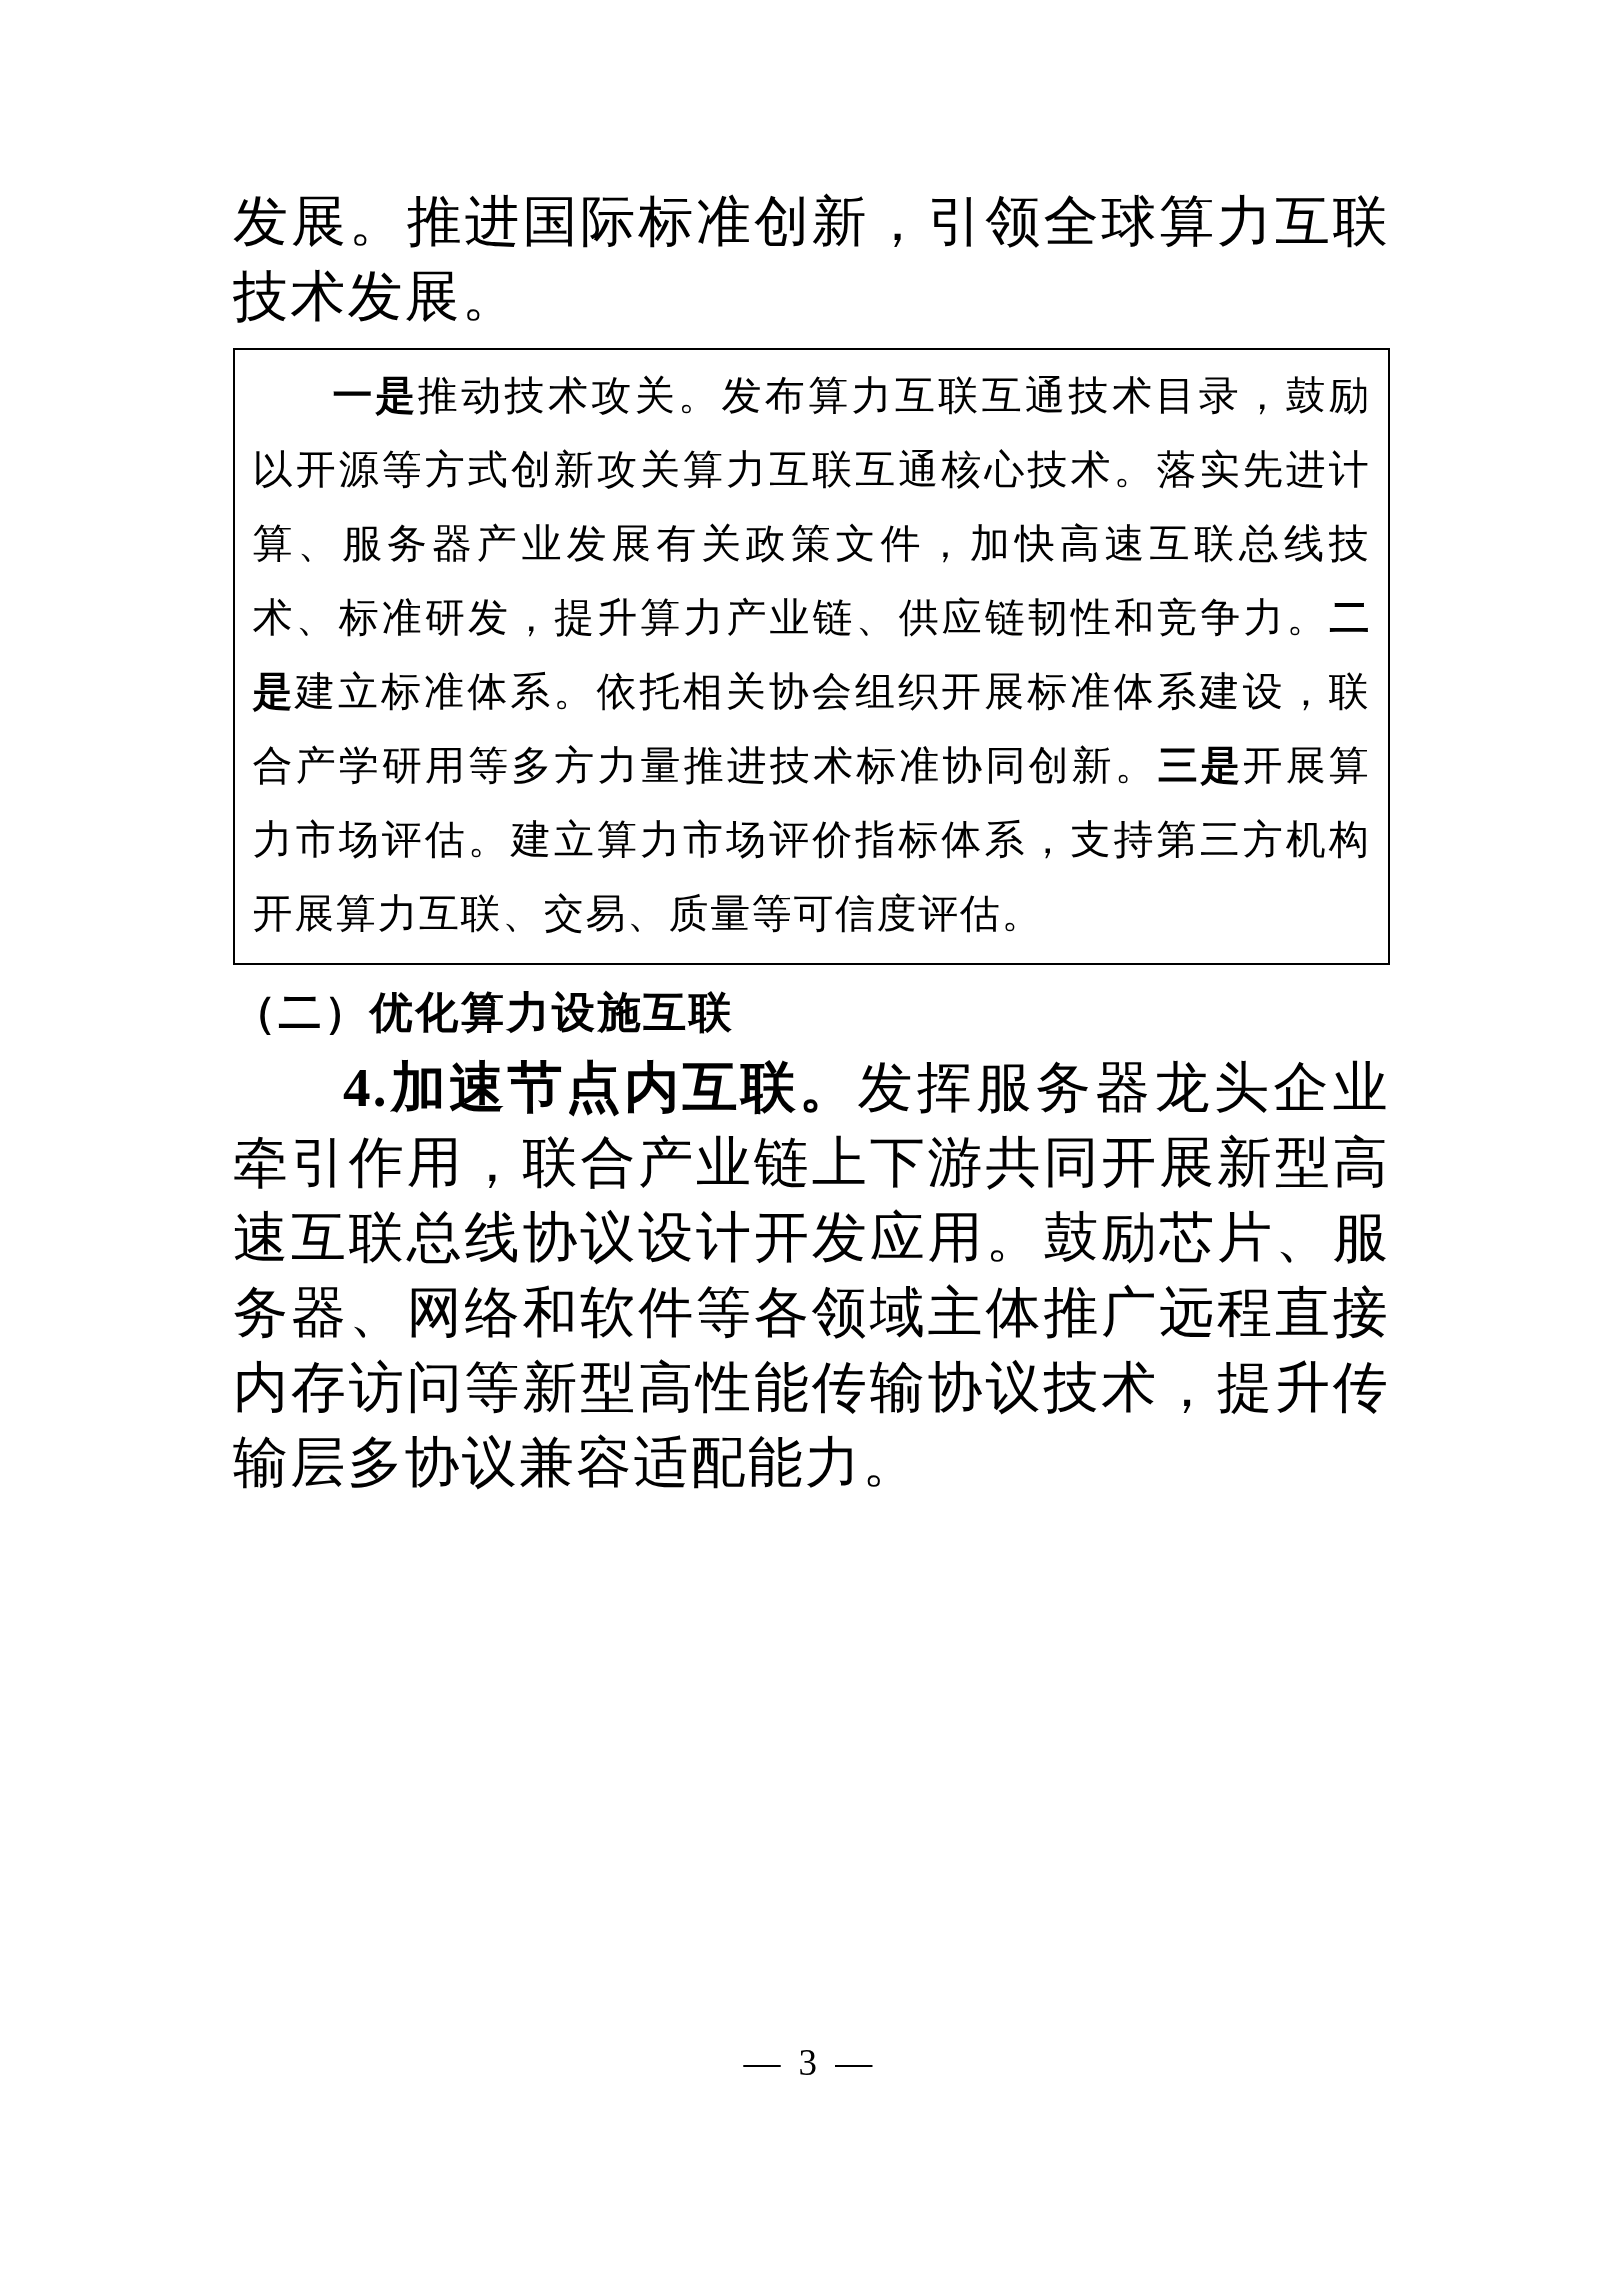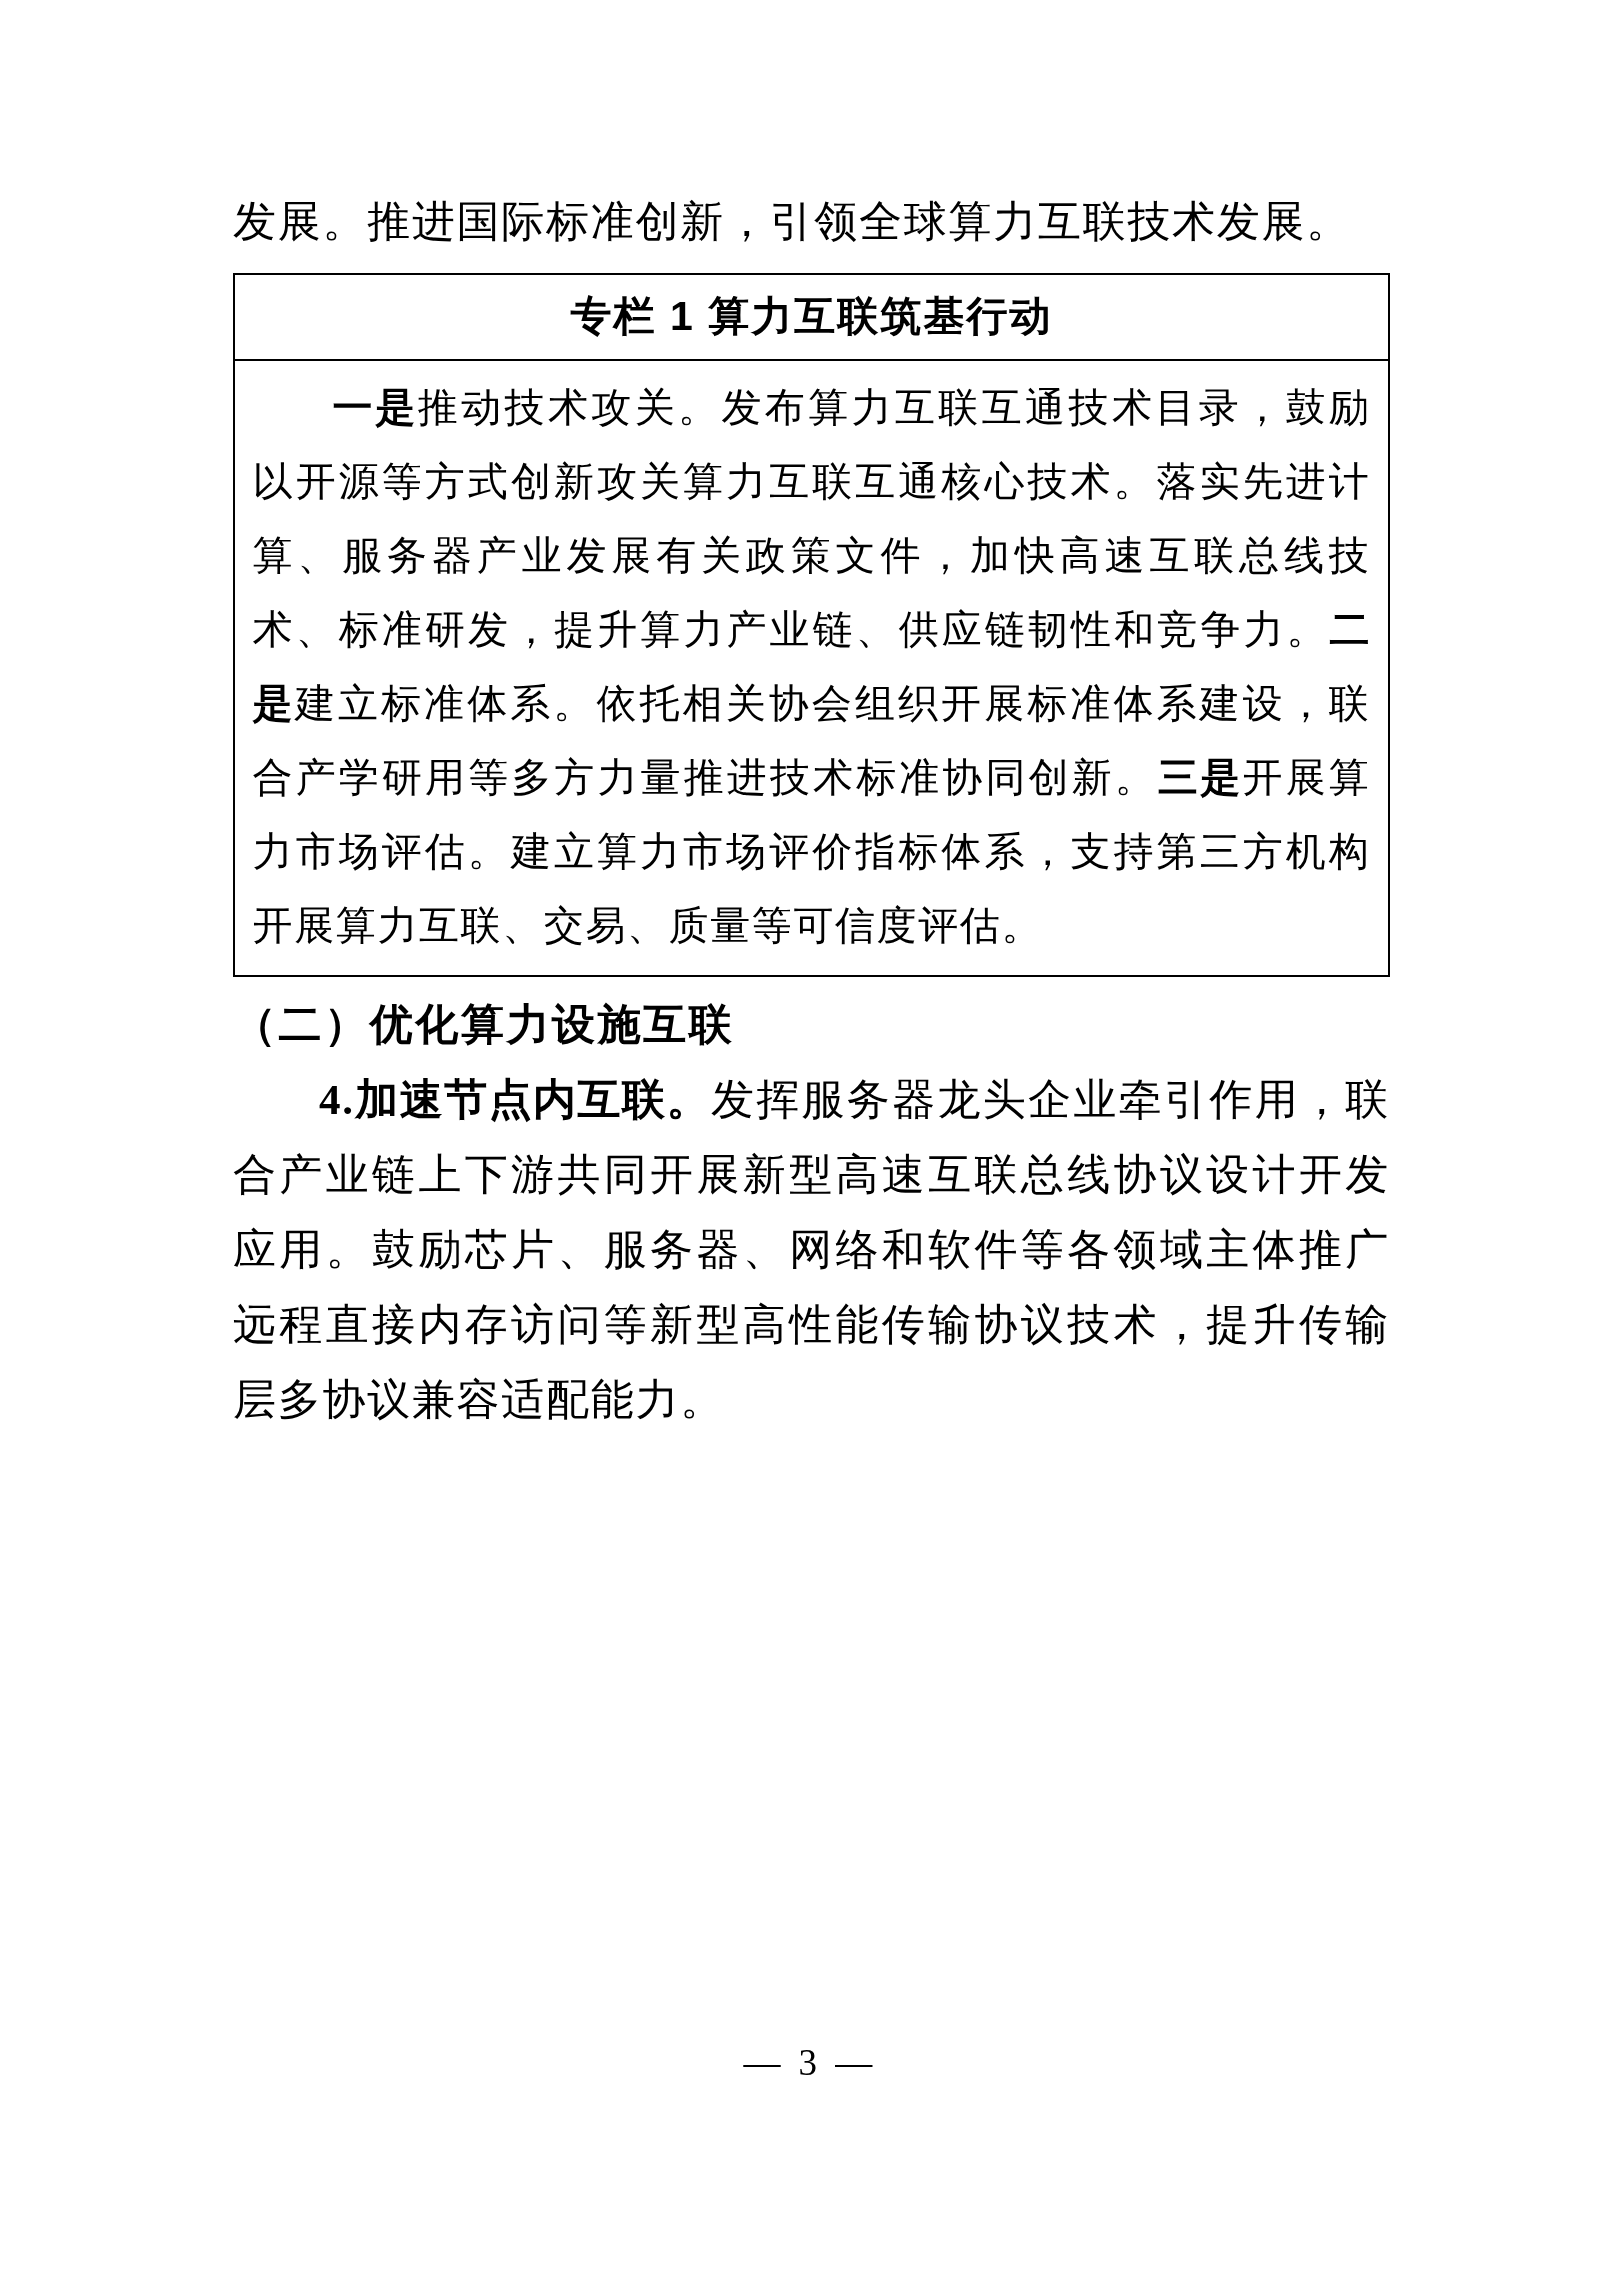--- a/index.html
+++ b/index.html
@@ -20,21 +20,21 @@
     overflow: hidden;
   }
   .content {
     position: absolute;
     left: 233px;
     top: 184px;
     width: 1157px;
   }
   
   .para {
-    font-size: 43px;
+    font-size: 55px;
     line-height: 75px;
     letter-spacing: 0.04em;
     text-align: justify;
     text-justify: inter-character;
     margin: 0 0 0 0;
     word-break: break-all;
   }
   .para.indent {
     text-indent: 2em;
   }
@@ -96,21 +96,20 @@
 </head>
 <body>
 
 <div class="page">
   <div class="content">
 
     <p class="para"><span>发展。推进国际标准创新，引领全球算力互联技术发展。</span></p>
 
 
     <div class="box">
-      <div class="box-title">专栏 1  算力互联筑基行动</div>
       <div class="box-body">
         <p class="para indent"><span class="lead">一是</span><span>推动技术攻关。发布算力互联互通技术目录，鼓励以开源等方式创新攻关算力互联互通核心技术。落实先进计算、服务器产业发展有关政策文件，加快高速互联总线技术、标准研发，提升算力产业链、供应链韧性和竞争力。</span><span class="lead">二是</span><span>建立标准体系。依托相关协会组织开展标准体系建设，联合产学研用等多方力量推进技术标准协同创新。</span><span class="lead">三是</span><span>开展算力市场评估。建立算力市场评价指标体系，支持第三方机构开展算力互联、交易、质量等可信度评估。</span></p>
       </div>
     </div>
 
     <p class="section-heading">（二）优化算力设施互联</p>
 
     <p class="para indent"><span class="lead-num">4.</span><span class="lead">加速节点内互联。</span><span>发挥服务器龙头企业牵引作用，联合产业链上下游共同开展新型高速互联总线协议设计开发应用。鼓励芯片、服务器、网络和软件等各领域主体推广远程直接内存访问等新型高性能传输协议技术，提升传输层多协议兼容适配能力。</span></p>
 
 

